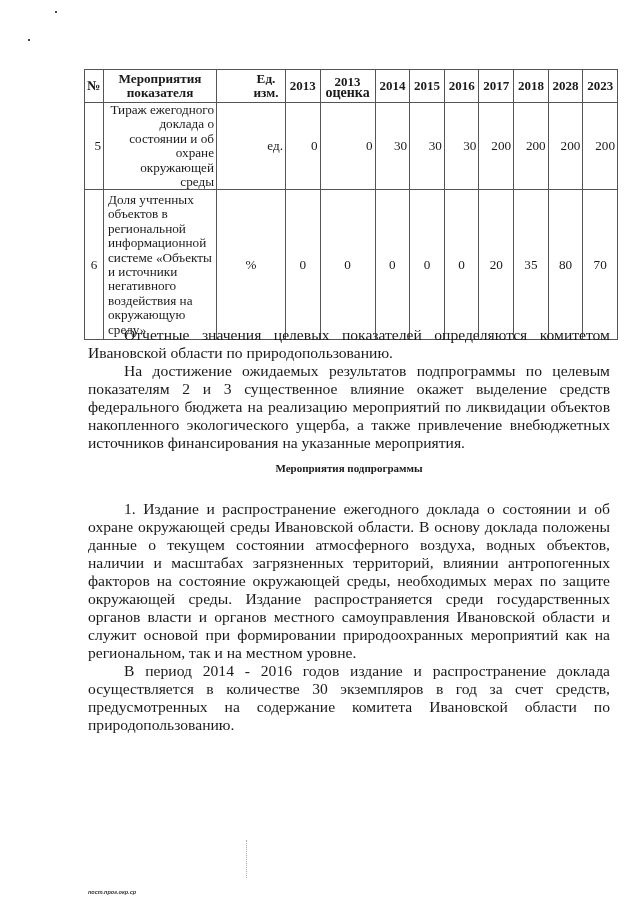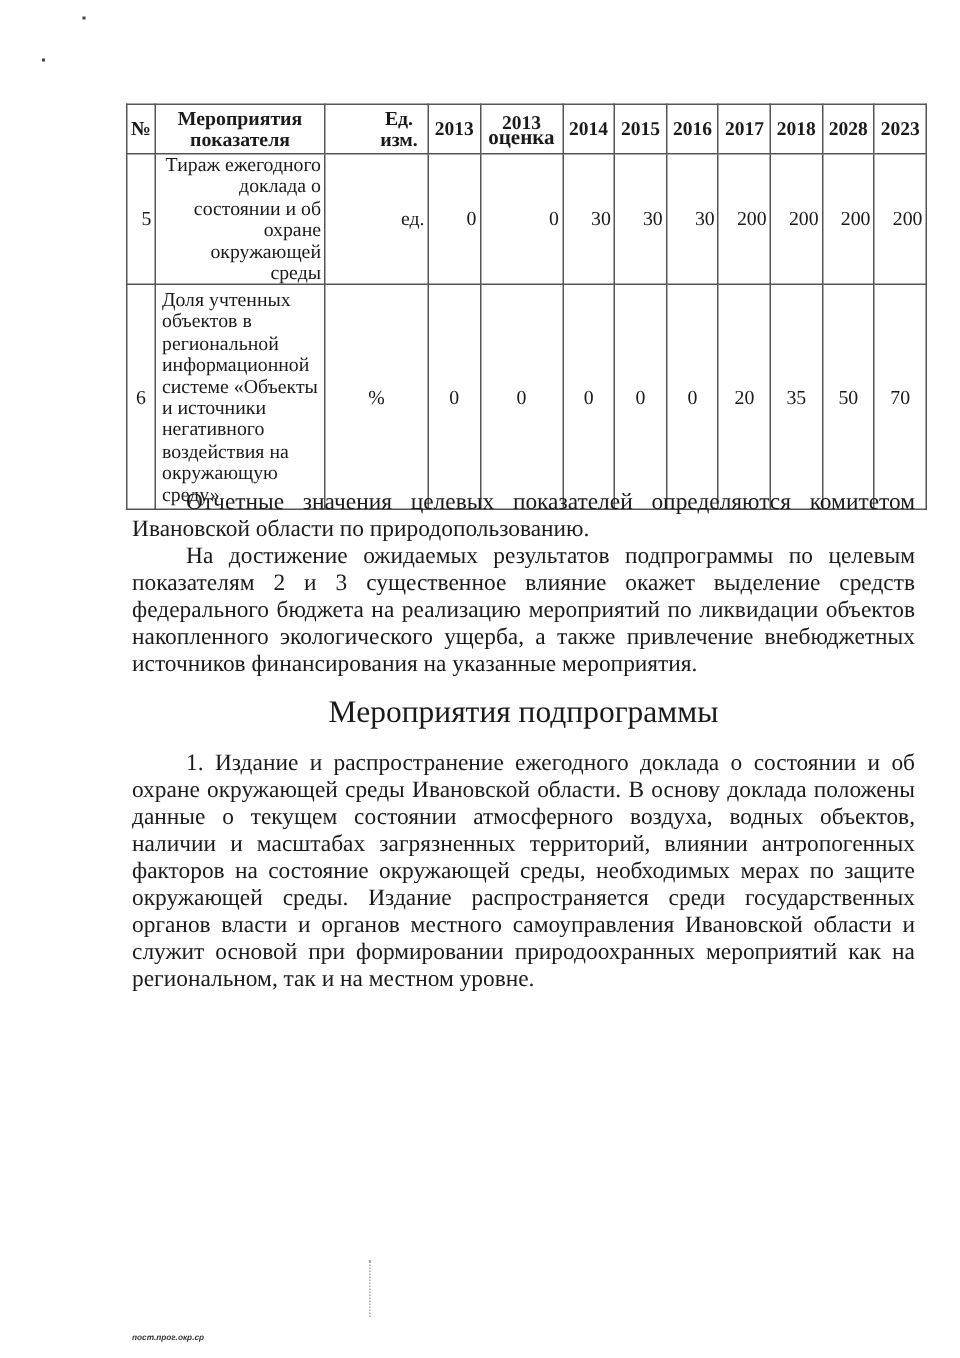--- a/index.html
+++ b/index.html
@@ -26,21 +26,21 @@
   table.ind tr.r6 td { height: 149px; }
   .text {
     position: absolute; left: 88px; width: 522px;
     font-size: 15.6px; line-height: 18px; text-align: justify;
   }
   .text p { margin: 0; }
   .text p.ind { text-indent: 36px; }
   .text p.last { text-align-last: left; }
   .heading {
     position: absolute; left: 88px; width: 522px; top: 462px;
-    text-align: center; font-weight: normal; font-size: 21px;
+    text-align: center; font-weight: bold; font-size: 11px;
   }
   .footer {
     position: absolute; left: 88px; top: 889px;
     font-size: 5.5px; font-style: italic; font-weight: bold; color: #333;
     font-family: "Liberation Sans", sans-serif;
   }
   .fold {
     position: absolute; left: 246px; top: 840px; width: 2px; height: 38px;
     border-left: 1px dotted #aaa;
   }
@@ -90,32 +90,33 @@
       <td>6</td>
       <td class="name">Доля учтенных объектов в региональной информационной системе «Объекты и источники негативного воздействия на окружающую среду»</td>
       <td>%</td>
       <td>0</td>
       <td>0</td>
       <td>0</td>
       <td>0</td>
       <td>0</td>
       <td>20</td>
       <td>35</td>
-      <td>50</td>
+      <td>80</td>
       <td>70</td>
     </tr>
   </tbody>
 </table>
 
 <div class="text" style="top:326px;">
   <p class="ind last">Отчетные значения целевых показателей определяются комитетом Ивановской области по природопользованию.</p>
   <p class="ind last">На достижение ожидаемых результатов подпрограммы по целевым показателям 2 и 3 существенное влияние окажет выделение средств федерального бюджета на реализацию мероприятий по ликвидации объектов накопленного экологического ущерба, а также привлечение внебюджетных источников финансирования на указанные мероприятия.</p>
 </div>
 
 <div class="heading">Мероприятия подпрограммы</div>
 
 <div class="text" style="top:500px;">
   <p class="ind last">1.  Издание и распространение ежегодного доклада о состоянии и об охране окружающей среды Ивановской области. В основу доклада положены данные о текущем состоянии атмосферного воздуха, водных объектов, наличии и масштабах загрязненных территорий, влиянии антропогенных факторов на состояние окружающей среды, необходимых мерах по защите окружающей среды. Издание распространяется среди государственных органов власти и органов местного самоуправления Ивановской области и служит основой при формировании природоохранных мероприятий как на региональном, так и на местном уровне.</p>
+  <p class="ind last">В период 2014 - 2016 годов издание и распространение доклада осуществляется в количестве 30 экземпляров в год за счет средств, предусмотренных на содержание комитета Ивановской области по природопользованию.</p>
 </div>
 
 <div class="fold"></div>
 
 <div class="footer">пост.прог.окр.ср</div>
 
 </body></html>

